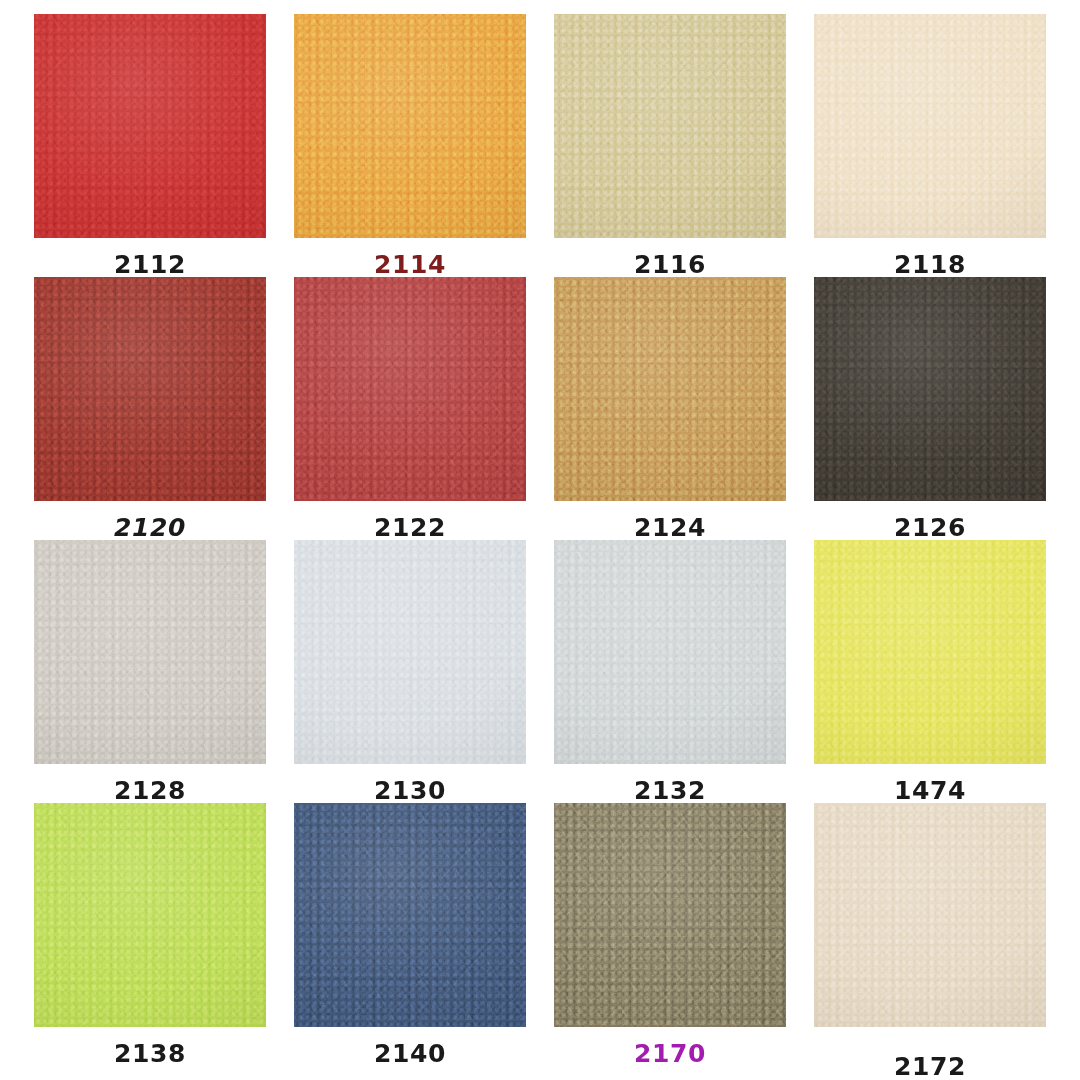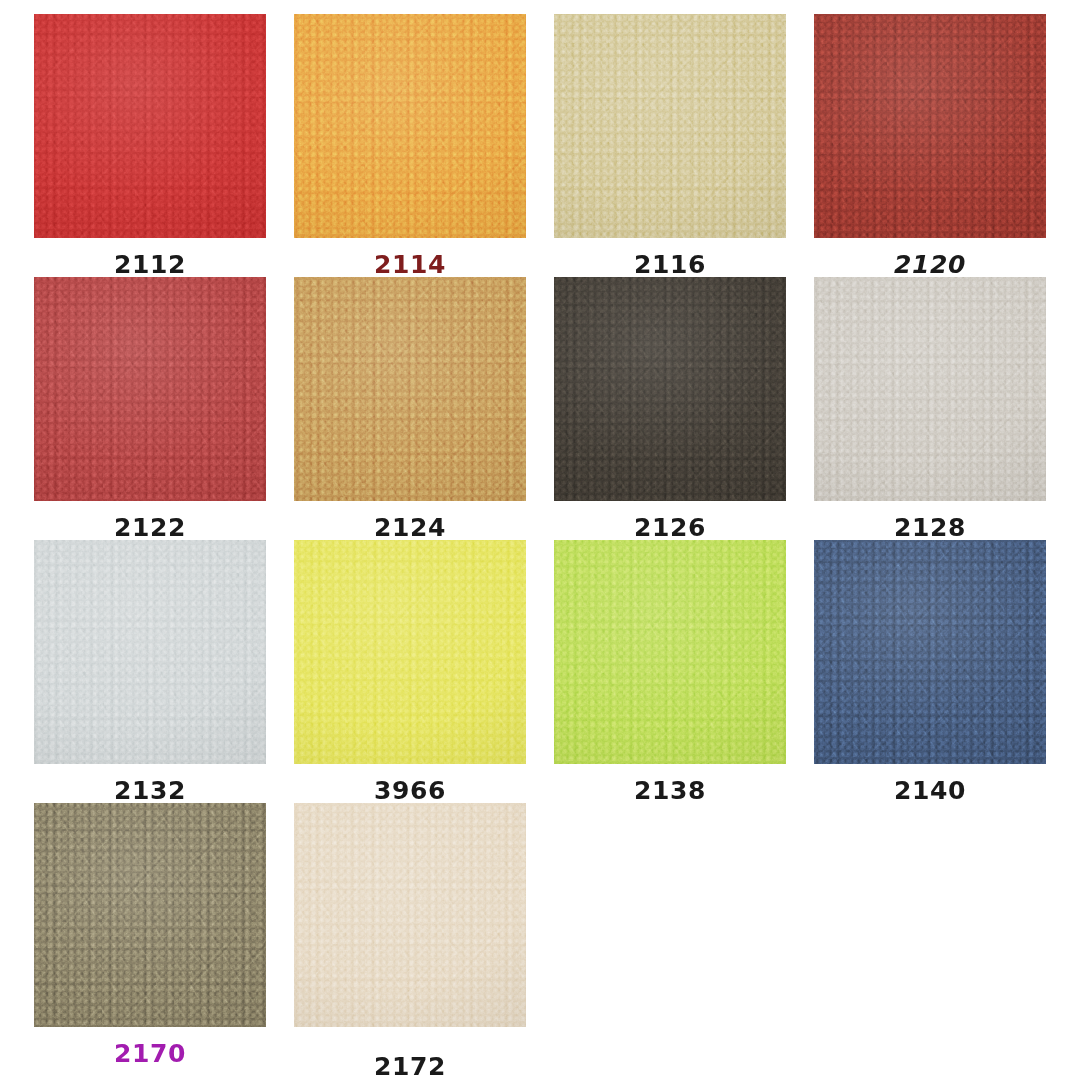--- a/index.html
+++ b/index.html
@@ -161,20 +161,38 @@
             </filter>
             <rect width="100%" height="100%" filter="url(#n2)"></rect>
           </svg>
         </div>
         <div class="chip-light"></div>
       </div>
       <div class="swatch-label" style="color: rgb(26, 26, 26);">2116</div>
     </div>
     <div class="swatch-cell">
       <div class="swatch-chip">
+        <div class="chip-base" style="background-color: rgb(238, 221, 192);"></div>
+        <div class="chip-creases"></div>
+        <div class="chip-grain" style="background-position: 2px 6px, 5px 10px, 4px 12px, 7px 7px;"></div>
+        <div class="chip-noise">
+          <svg xmlns="http://www.w3.org/2000/svg">
+            <filter id="n3">
+              <feTurbulence type="fractalNoise" baseFrequency="0.72" numOctaves="4" seed="44"></feTurbulence>
+              <feColorMatrix type="saturate" values="0"></feColorMatrix>
+            </filter>
+            <rect width="100%" height="100%" filter="url(#n3)"></rect>
+          </svg>
+        </div>
+        <div class="chip-light"></div>
+      </div>
+      <div class="swatch-label" style="color: rgb(26, 26, 26);">2118</div>
+    </div>
+    <div class="swatch-cell">
+      <div class="swatch-chip">
         <div class="chip-base" style="background-color: rgb(143, 48, 40);"></div>
         <div class="chip-creases"></div>
         <div class="chip-grain" style="background-position: 5px 2px, 8px 6px, 7px 8px, 10px 3px;"></div>
         <div class="chip-noise">
           <svg xmlns="http://www.w3.org/2000/svg">
             <filter id="n4">
               <feTurbulence type="fractalNoise" baseFrequency="0.72" numOctaves="4" seed="57"></feTurbulence>
               <feColorMatrix type="saturate" values="0"></feColorMatrix>
             </filter>
             <rect width="100%" height="100%" filter="url(#n4)"></rect>
@@ -251,20 +269,38 @@
             </filter>
             <rect width="100%" height="100%" filter="url(#n8)"></rect>
           </svg>
         </div>
         <div class="chip-light"></div>
       </div>
       <div class="swatch-label" style="color: rgb(26, 26, 26);">2128</div>
     </div>
     <div class="swatch-cell">
       <div class="swatch-chip">
+        <div class="chip-base" style="background-color: rgb(213, 219, 224);"></div>
+        <div class="chip-creases"></div>
+        <div class="chip-grain" style="background-position: 6px 0px, 9px 4px, 8px 6px, 11px 1px;"></div>
+        <div class="chip-noise">
+          <svg xmlns="http://www.w3.org/2000/svg">
+            <filter id="n9">
+              <feTurbulence type="fractalNoise" baseFrequency="0.72" numOctaves="4" seed="122"></feTurbulence>
+              <feColorMatrix type="saturate" values="0"></feColorMatrix>
+            </filter>
+            <rect width="100%" height="100%" filter="url(#n9)"></rect>
+          </svg>
+        </div>
+        <div class="chip-light"></div>
+      </div>
+      <div class="swatch-label" style="color: rgb(26, 26, 26);">2130</div>
+    </div>
+    <div class="swatch-cell">
+      <div class="swatch-chip">
         <div class="chip-base" style="background-color: rgb(204, 210, 211);"></div>
         <div class="chip-creases"></div>
         <div class="chip-grain" style="background-position: 2px 5px, 5px 9px, 4px 11px, 7px 6px;"></div>
         <div class="chip-noise">
           <svg xmlns="http://www.w3.org/2000/svg">
             <filter id="n10">
               <feTurbulence type="fractalNoise" baseFrequency="0.72" numOctaves="4" seed="135"></feTurbulence>
               <feColorMatrix type="saturate" values="0"></feColorMatrix>
             </filter>
             <rect width="100%" height="100%" filter="url(#n10)"></rect>
@@ -283,21 +319,21 @@
           <svg xmlns="http://www.w3.org/2000/svg">
             <filter id="n11">
               <feTurbulence type="fractalNoise" baseFrequency="0.72" numOctaves="4" seed="148"></feTurbulence>
               <feColorMatrix type="saturate" values="0"></feColorMatrix>
             </filter>
             <rect width="100%" height="100%" filter="url(#n11)"></rect>
           </svg>
         </div>
         <div class="chip-light"></div>
       </div>
-      <div class="swatch-label" style="color: rgb(26, 26, 26);">3966</div>
+      <div class="swatch-label" style="color: rgb(26, 26, 26);">1474</div>
     </div>
     <div class="swatch-cell">
       <div class="swatch-chip">
         <div class="chip-base" style="background-color: rgb(181, 217, 77);"></div>
         <div class="chip-creases"></div>
         <div class="chip-grain" style="background-position: 1px 6px, 4px 10px, 3px 12px, 6px 7px;"></div>
         <div class="chip-noise">
           <svg xmlns="http://www.w3.org/2000/svg">
             <filter id="n12">
               <feTurbulence type="fractalNoise" baseFrequency="0.72" numOctaves="4" seed="161"></feTurbulence>

